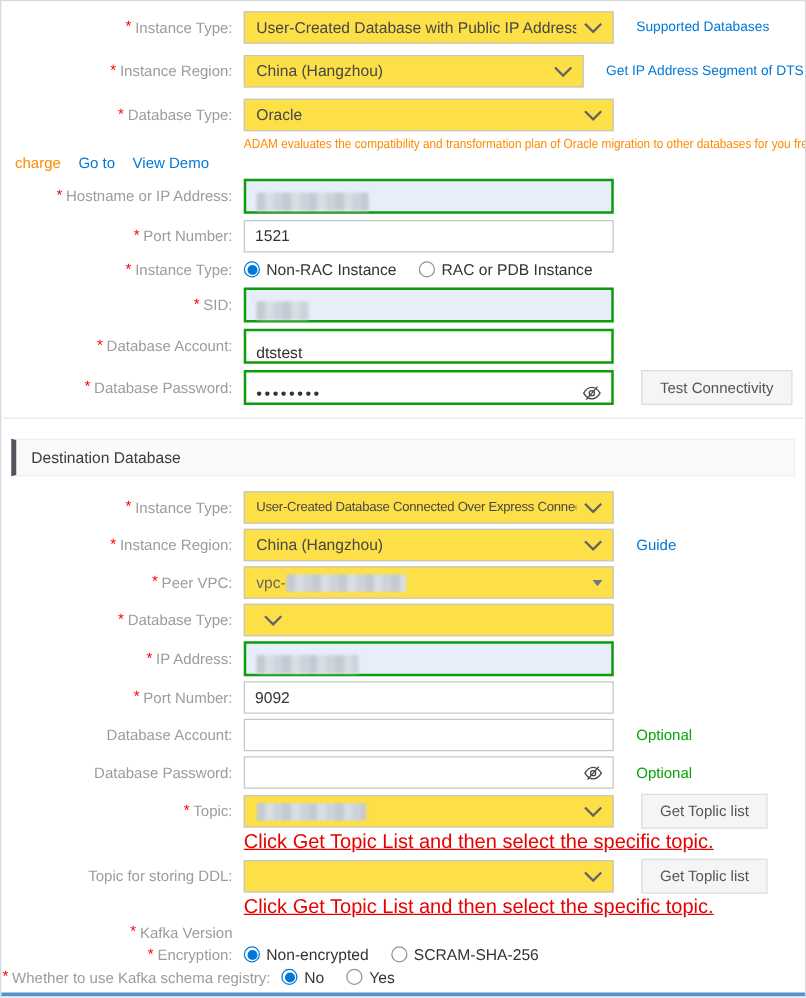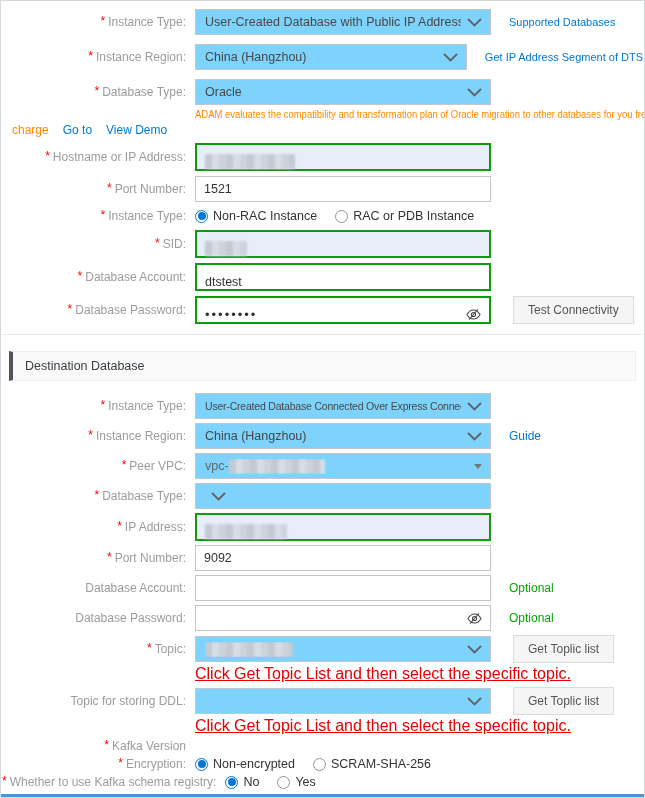--- a/index.html
+++ b/index.html
@@ -22,21 +22,21 @@
   .row.mb5 { margin-bottom:5px; }
   .row.mb7 { margin-bottom:7px; }
   .row.mb0 { margin-bottom:0; }
 
   .lbl { flex:0 0 184px; display:flex; justify-content:flex-end; align-items:center;
          white-space:nowrap; color:#9c9c9c; font-size:12px; }
   .req { color:#ff0000; margin-right:3px; position:relative; top:-1px; }
 
   .ctrl { margin-left:9px; width:296px; position:relative; }
 
-  .select { height:26px; border:1px solid #c3c6cb; background:#7dd3fc; display:flex;
+  .select { height:26px; border:1px solid #c3c6cb; background:#fde047; display:flex;
             align-items:center; padding:0 8px 0 9px; cursor:pointer; }
   .sel-val { flex:1; font-size:12.5px; color:#474747; white-space:nowrap; overflow:hidden;
              display:flex; align-items:center; }
   .sel-val.tighttxt { font-size:10.5px; letter-spacing:-0.2px; }
   .chev { display:flex; align-items:center; margin-left:6px; flex:0 0 auto; }
   .caret { width:0; height:0; border-left:4px solid transparent; border-right:4px solid transparent;
            border-top:5px solid #777; margin-left:auto; flex:0 0 auto; }
 
   .inp { height:26px; border:1px solid #c3c6cb; background:#fff; display:flex;
          align-items:center; padding:0 8px; font-size:12.5px; color:#333; }
@@ -61,21 +61,21 @@
   .adam-l1 { margin:-2px 0 2px 193px; height:14px; }
   .adam-l1 span { display:inline-block; white-space:nowrap; font-size:10.5px;
                   transform:scaleX(0.9); transform-origin:0 50%; color:#ff8a00; }
   .adam-l2 { margin:0 0 6px 10px; display:flex; align-items:center; font-size:12px; }
   .adam-l2 .orange { color:#ff8a00; }
   .adam-l2 a { margin-left:14px; font-size:12px; }
 
   .note-red { color:#e60000; font-size:16px; margin:2px 0 4px 193px;text-decoration:underline; }
 
   .radio-group { display:flex; align-items:center; margin-left:9px; }
-  .ropt { display:flex; align-items:center; margin-right:18px; cursor:pointer; }
+  .ropt { display:flex; margin-right:18px; cursor:pointer; }
   .radio { width:13px; height:13px; border-radius:50%; border:1px solid #8f9398;
            background:#fff; position:relative; flex:0 0 auto; }
   .radio.on { border-color:#0078d7; }
   .radio.on::after { content:""; position:absolute; left:1.5px; top:1.5px; right:1.5px;
                      bottom:1.5px; border-radius:50%; background:#0078d7; }
   .rlbl { margin-left:5px; font-size:12.5px; color:#333; white-space:nowrap; }
 
   .hdr { margin:10px 7px 12px 7px; height:30px; background:#fafafa;
          border:1px solid #eef0f2; border-left:4px solid #51545c;
          display:flex; align-items:center; padding-left:12px; }

